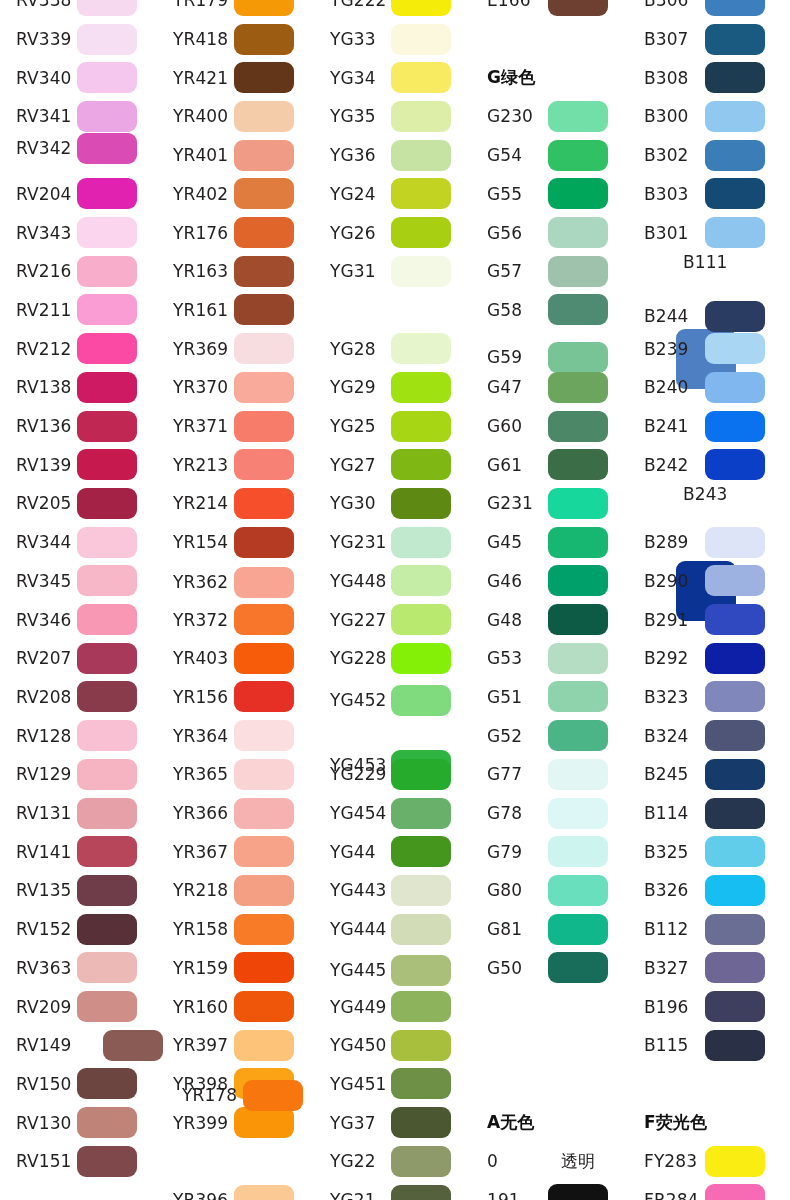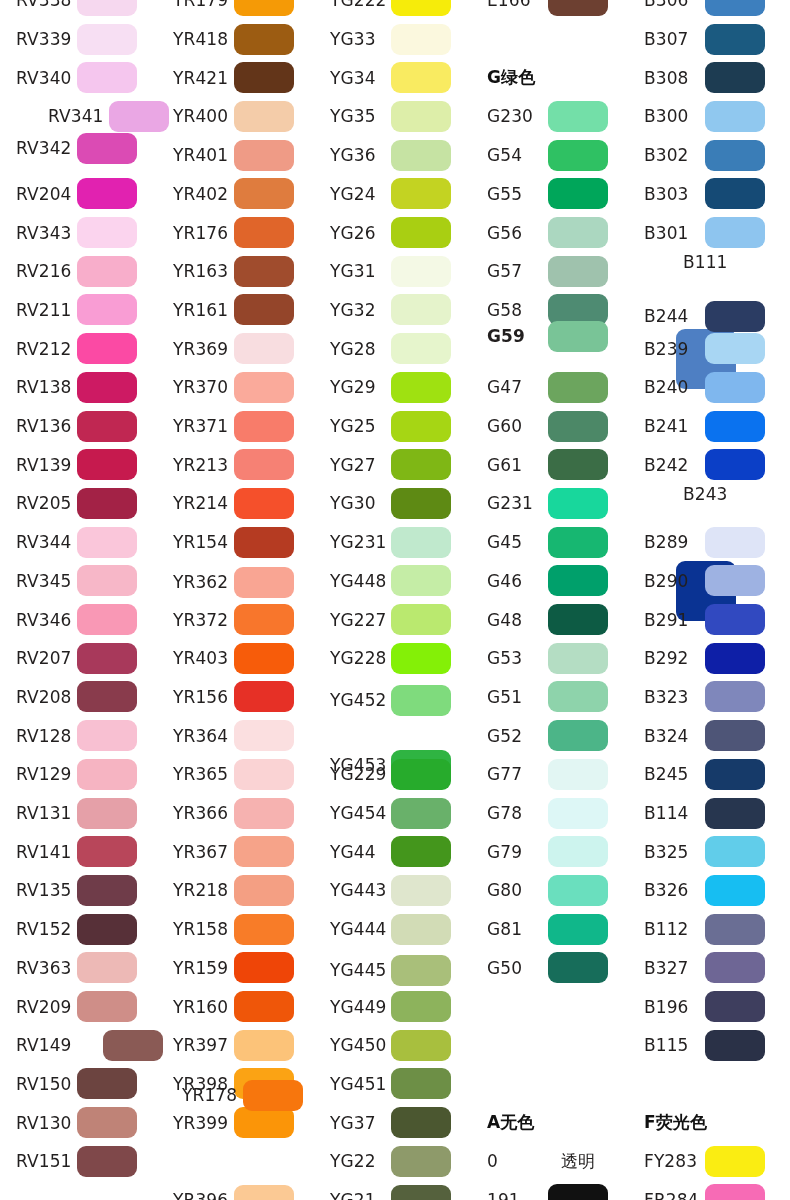--- a/index.html
+++ b/index.html
@@ -76,21 +76,21 @@
         <div class="swatch" style="background: rgb(246, 216, 239);"></div>
       </div>
       <div class="row" style="top: 19.7px;">
         <div class="code">RV339</div>
         <div class="swatch" style="background: rgb(247, 223, 243);"></div>
       </div>
       <div class="row" style="top: 58.4px;">
         <div class="code">RV340</div>
         <div class="swatch" style="background: rgb(245, 198, 238);"></div>
       </div>
-      <div class="row" style="top: 97.1px; margin-left: 32px;">
+      <div class="row" style="top: 97.1px;">
         <div class="code">RV341</div>
         <div class="swatch" style="background: rgb(234, 167, 228);"></div>
       </div>
       <div class="row" style="top: 129px;">
         <div class="code">RV342</div>
         <div class="swatch" style="background: rgb(219, 75, 180);"></div>
       </div>
       <div class="row" style="top: 174.5px;">
         <div class="code">RV204</div>
         <div class="swatch" style="background: rgb(225, 34, 176);"></div>
@@ -352,24 +352,20 @@
         <div class="swatch" style="background: rgb(195, 211, 34);"></div>
       </div>
       <div class="row" style="top: 213.2px;">
         <div class="code">YG26</div>
         <div class="swatch" style="background: rgb(169, 207, 18);"></div>
       </div>
       <div class="row" style="top: 251.9px;">
         <div class="code">YG31</div>
         <div class="swatch" style="background: rgb(244, 249, 229);"></div>
       </div>
-      <div class="row" style="top: 290.6px;">
-        <div class="code">YG32</div>
-        <div class="swatch" style="background: rgb(229, 243, 203);"></div>
-      </div>
       <div class="row" style="top: 329.3px;">
         <div class="code">YG28</div>
         <div class="swatch" style="background: rgb(230, 245, 204);"></div>
       </div>
       <div class="row" style="top: 368px;">
         <div class="code">YG29</div>
         <div class="swatch" style="background: rgb(159, 225, 17);"></div>
       </div>
       <div class="row" style="top: 406.7px;">
         <div class="code">YG25</div>
@@ -486,21 +482,21 @@
         <div class="swatch" style="background: rgb(171, 215, 192);"></div>
       </div>
       <div class="row" style="top: 251.9px;">
         <div class="code">G57</div>
         <div class="swatch" style="background: rgb(159, 194, 173);"></div>
       </div>
       <div class="row" style="top: 290.6px;">
         <div class="code">G58</div>
         <div class="swatch" style="background: rgb(78, 139, 114);"></div>
       </div>
-      <div class="row" style="top: 317px; font-weight: bold;">
+      <div class="row" style="top: 338px;">
         <div class="code">G59</div>
         <div class="swatch" style="background: rgb(121, 196, 151);"></div>
       </div>
       <div class="row" style="top: 368px;">
         <div class="code">G47</div>
         <div class="swatch" style="background: rgb(108, 165, 94);"></div>
       </div>
       <div class="row" style="top: 406.7px;">
         <div class="code">G60</div>
         <div class="swatch" style="background: rgb(76, 136, 103);"></div>

